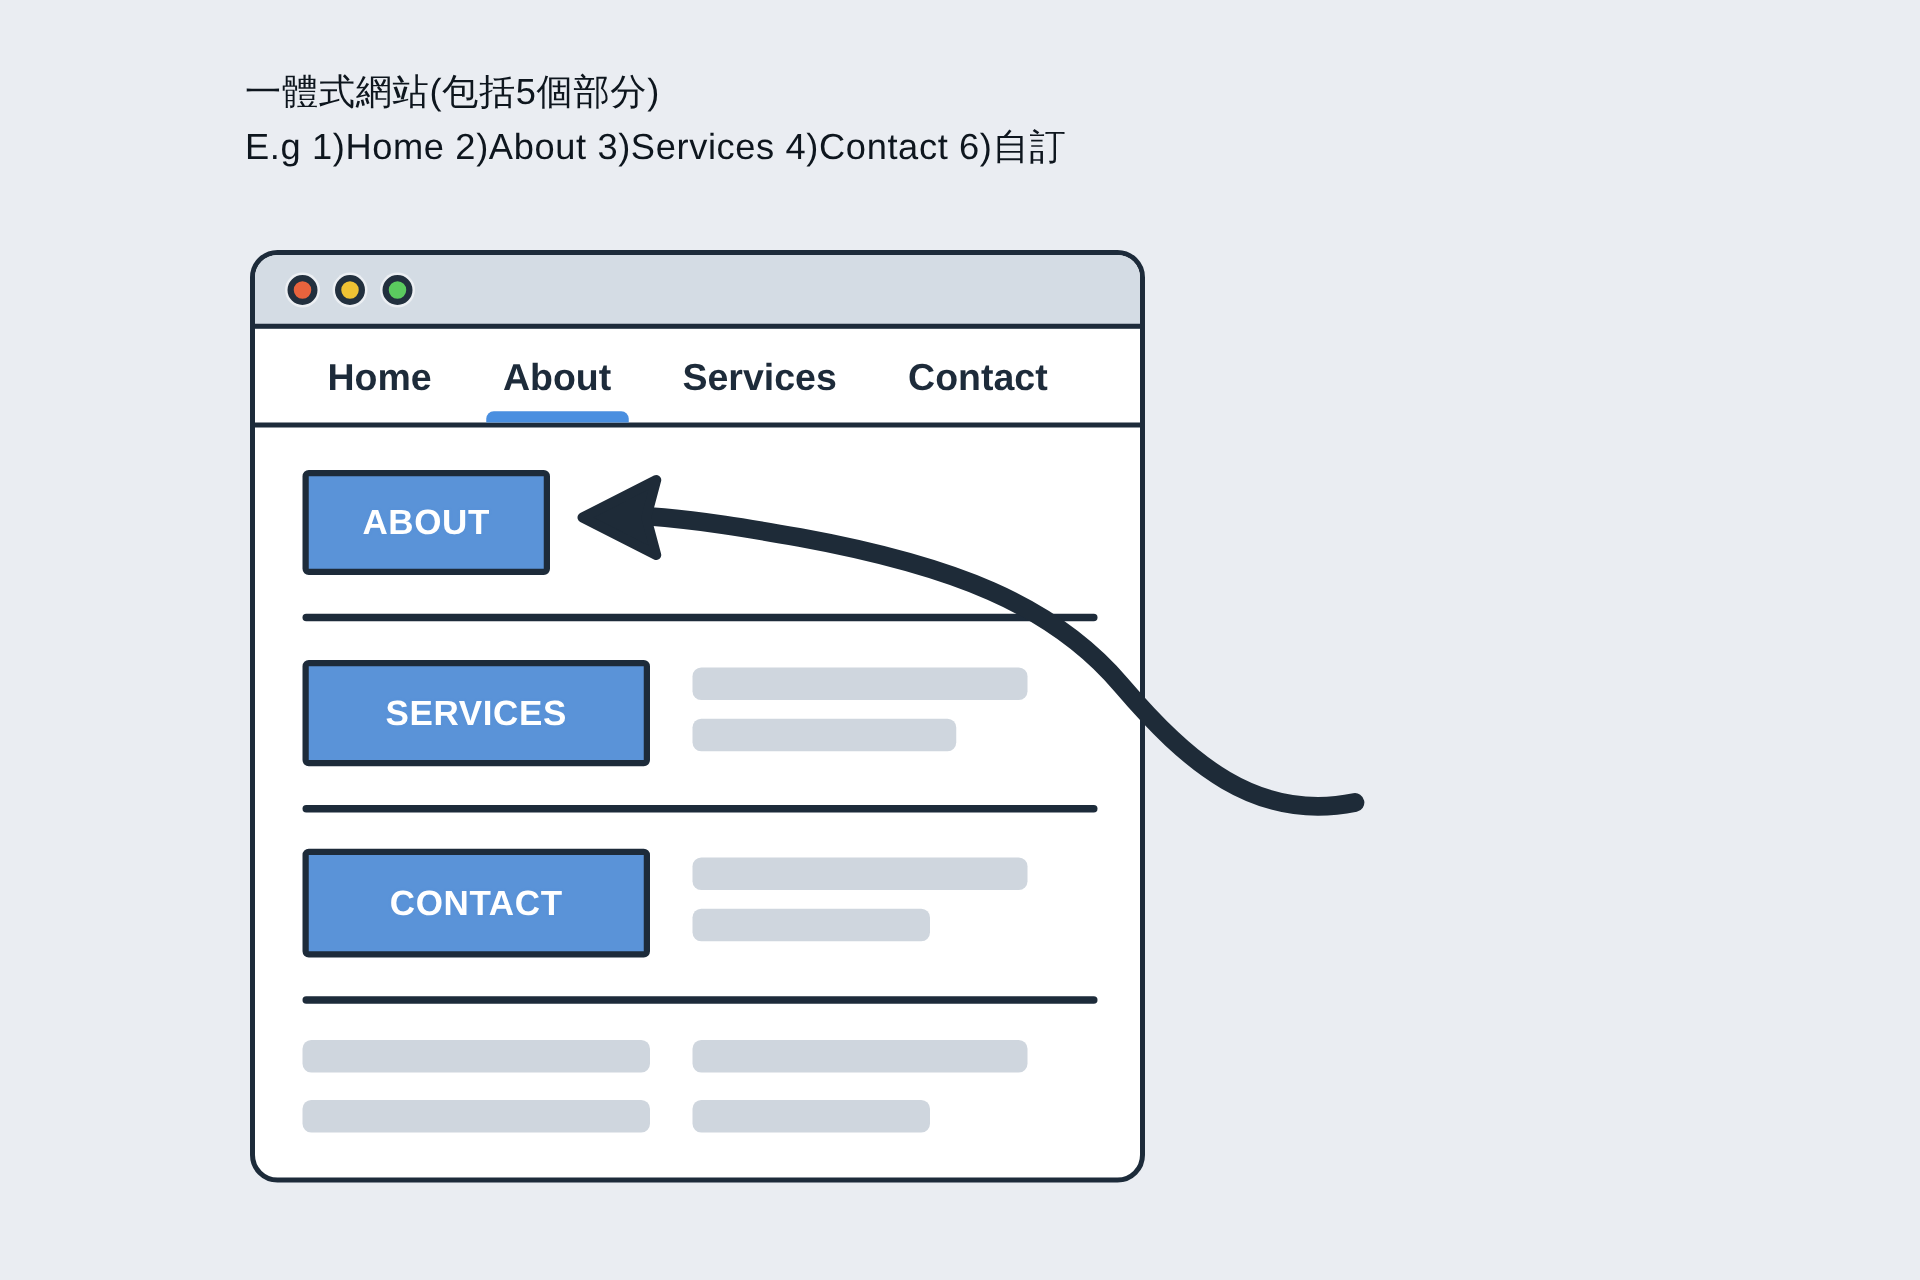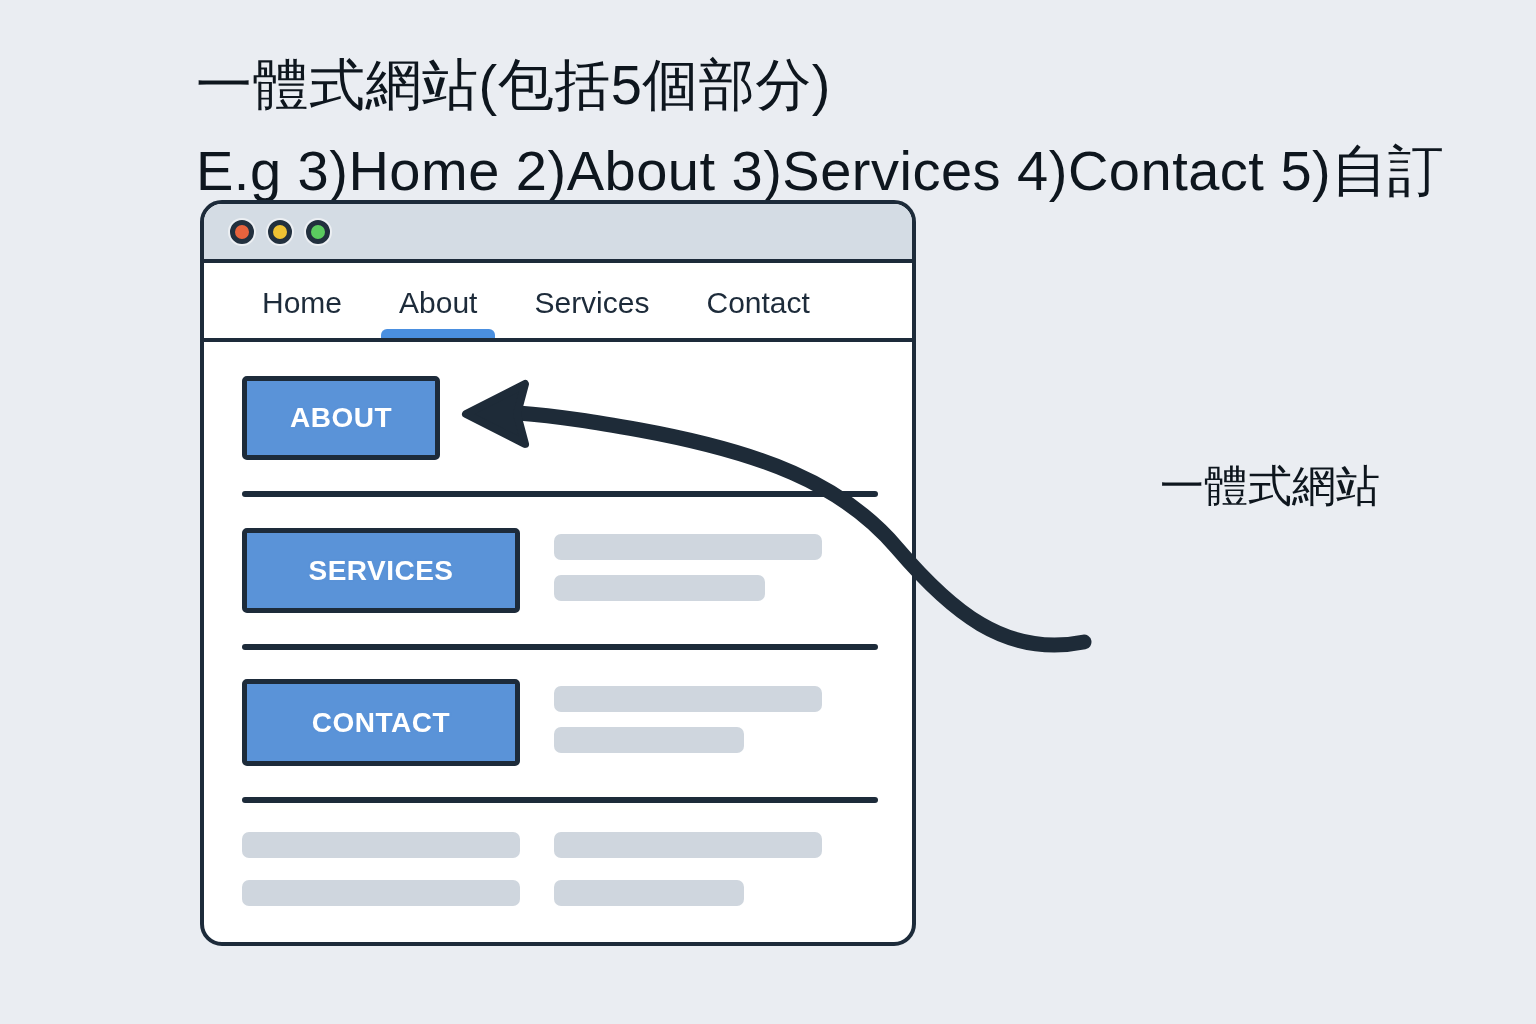--- a/index.html
+++ b/index.html
@@ -12,22 +12,22 @@
     position: relative;
     overflow: hidden;
     background: #eaedf2;
     font-family: "Liberation Sans", sans-serif;
     color: #13202e;
   }
   
   .heading {
     position: absolute;
     left: 196px;
-    top: 42px;
-    font-size: 56px;
+    top: 52px;
+    font-size: 29px;
     font-weight: 500;
     line-height: 1.53;
     color: #0e161e;
     letter-spacing: 0.5px;
   }
   
   .window {
     position: absolute;
     left: 200px;
     top: 200px;
@@ -63,21 +63,21 @@
     left: 0; top: 63px; right: 0;
     height: 75px;
     background: #ffffff;
     border-bottom: 4px solid #1d2b3a;
     display: flex;
     align-items: center;
     padding-left: 58px;
     gap: 57px;
     box-sizing: border-box;
     font-size: 30px;
-    font-weight: 400;
+    font-weight: 700;
     color: #1d2b3a;
   }
   .nav-item {
     position: relative;
     height: 100%;
     display: flex;
     align-items: center;
     cursor: default;
   }
   .nav-item .active-underline {
@@ -145,21 +145,21 @@
     width: 1536px;
     height: 1024px;
     pointer-events: none;
   }
 </style>
 </head>
 <body>
 
 <div class="heading">
   <div>一體式網站(包括5個部分)</div>
-  <div>E.g 3)Home 2)About 3)Services 4)Contact 5)自訂</div>
+  <div>E.g 1)Home 2)About 3)Services 4)Contact 6)自訂</div>
 </div>
 
 <div class="window">
 
   <div class="titlebar">
     <span class="tl" style="background:#e8633d"></span>
     <span class="tl" style="background:#efc233"></span>
     <span class="tl" style="background:#5bcb5f"></span>
   </div>
 
@@ -205,19 +205,18 @@
 
     <div class="ph-bar" style="left:38px;  top:486px; width:278px;"></div>
     <div class="ph-bar" style="left:350px; top:486px; width:268px;"></div>
     <div class="ph-bar" style="left:38px;  top:534px; width:278px;"></div>
     <div class="ph-bar" style="left:350px; top:534px; width:190px;"></div>
 
   </div>
 </div>
 
 <div class="annotation">
-  <div>一體式網站</div>
 </div>
 
 <svg class="arrow-overlay" viewBox="0 0 1536 1024">
   <path d="M 1084 642 C 1005 658 950 610 897 548 C 842 483 760 452 640 430 C 600 423 560 416 518 413" fill="none" stroke="#1e2b38" stroke-width="15" stroke-linecap="round"></path>
   <polygon points="466,414 525,384 517,414 525,444" fill="#1e2b38" stroke="#1e2b38" stroke-width="8" stroke-linejoin="round"></polygon>
 </svg>
 
 </body></html>

